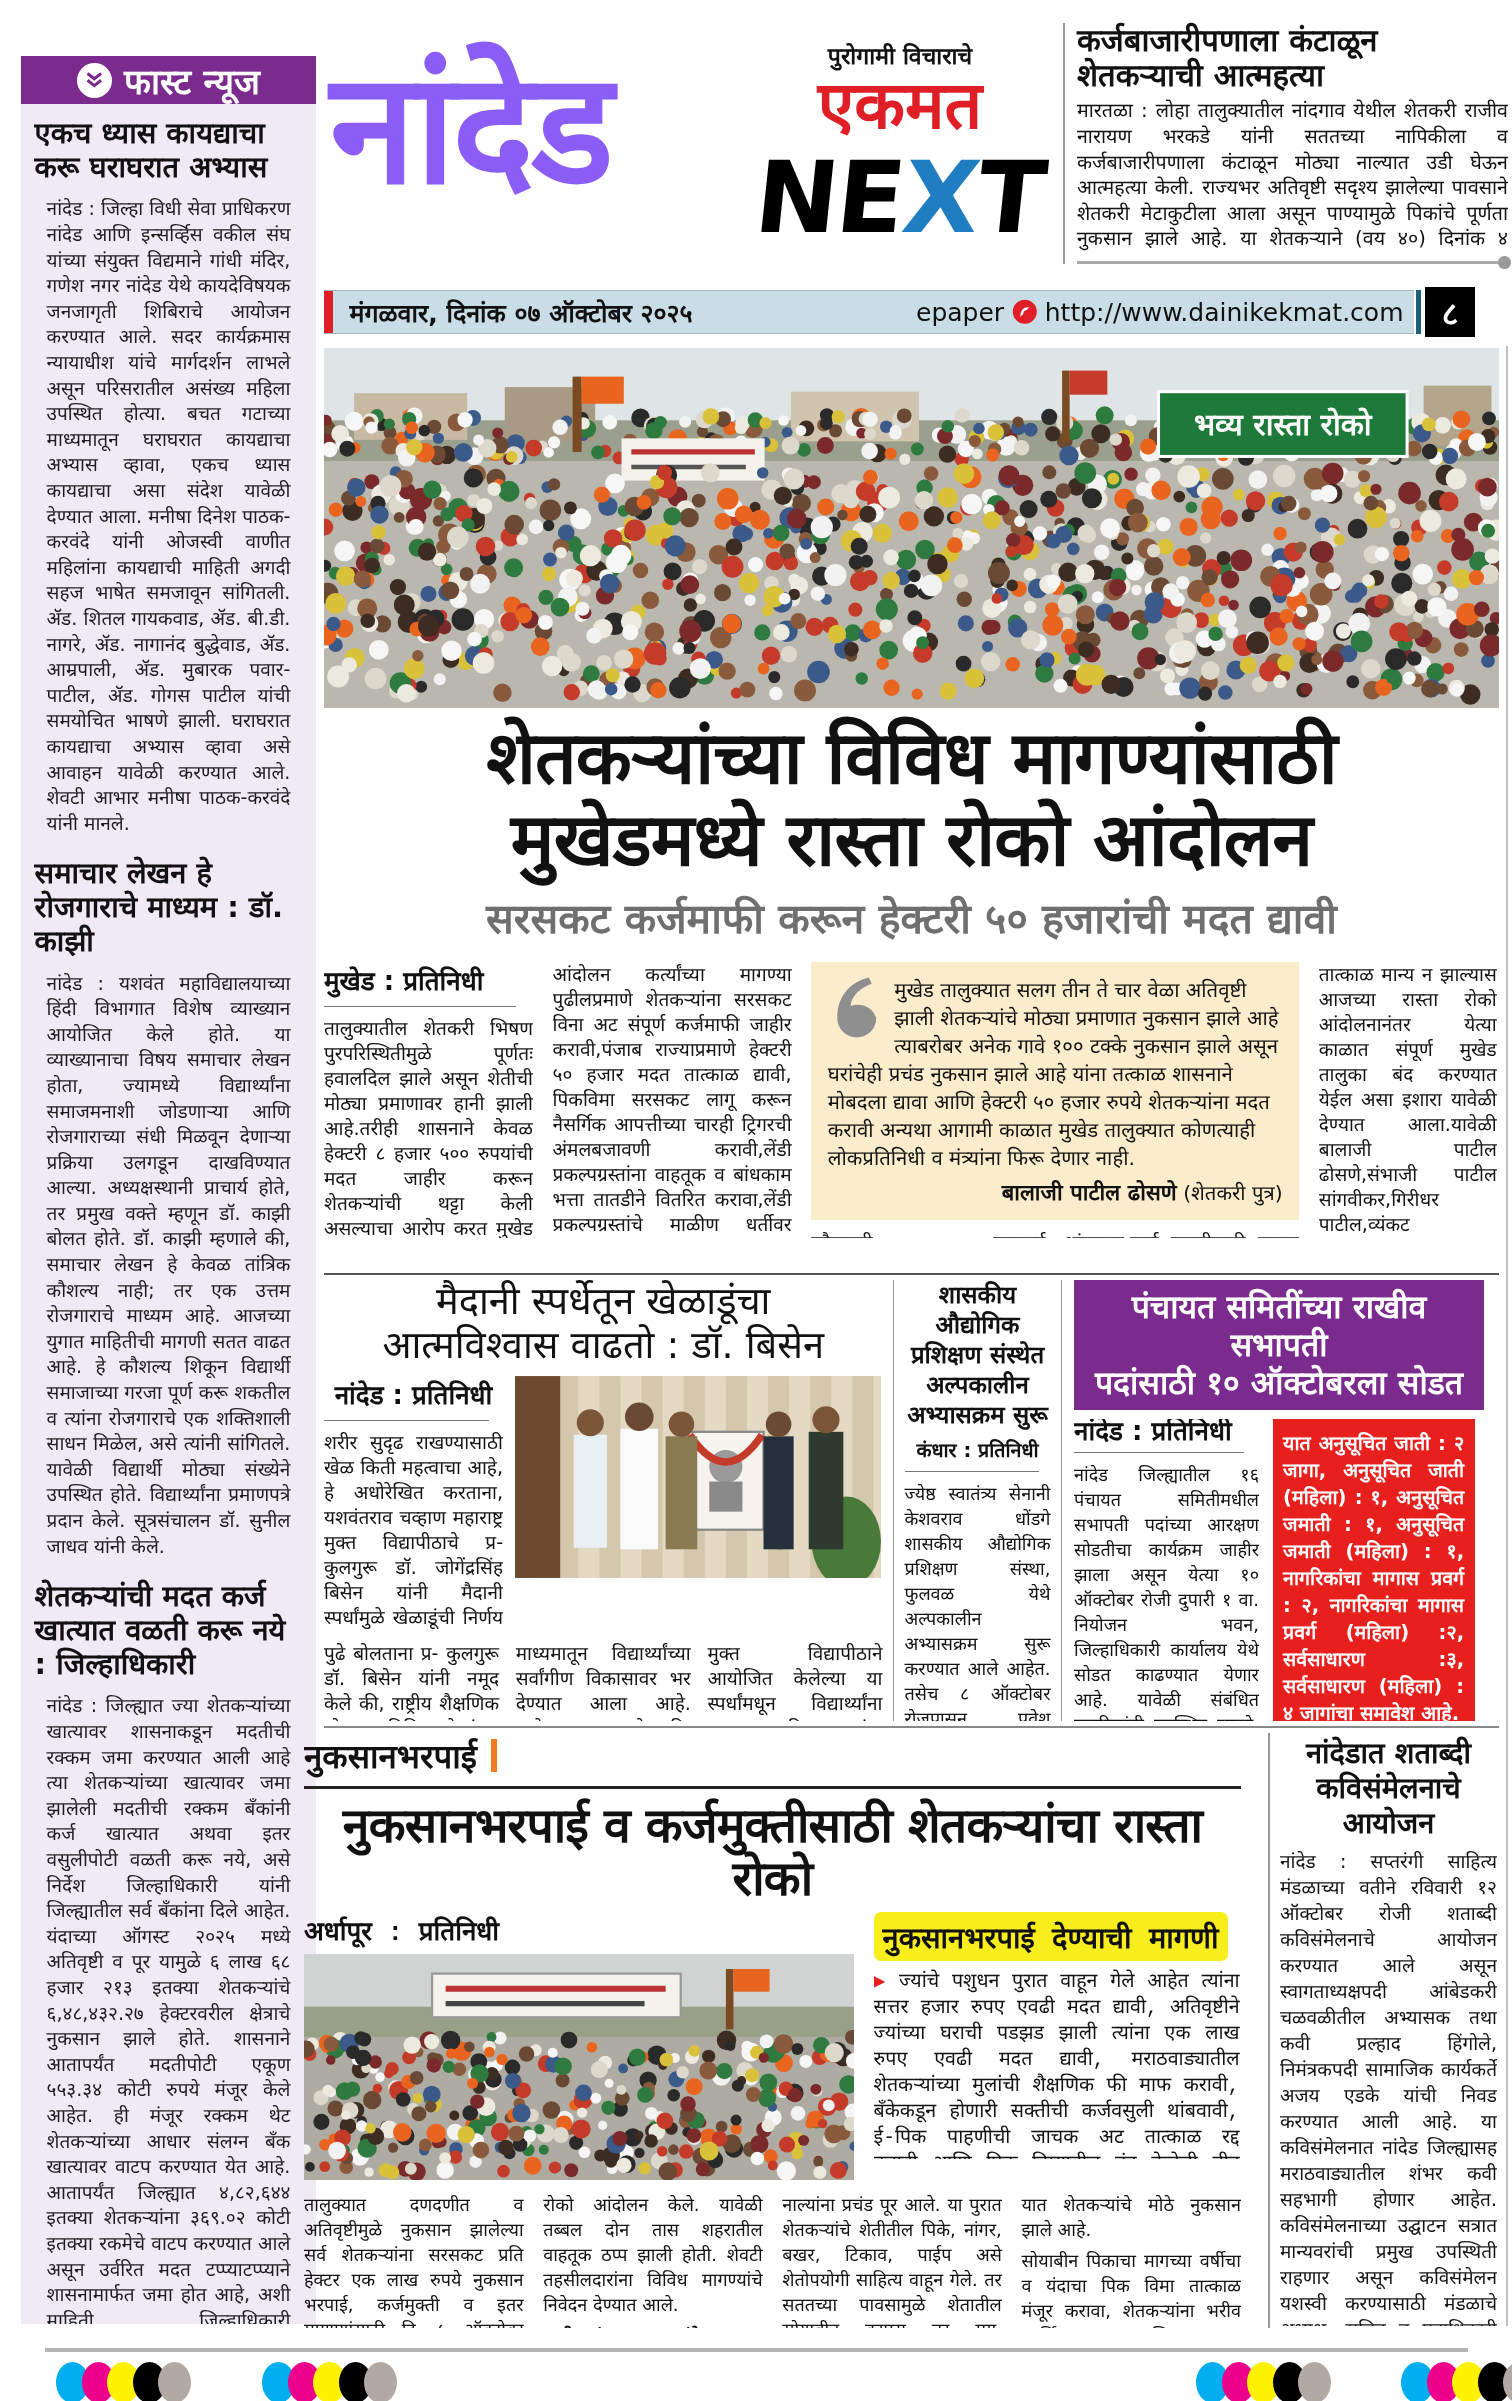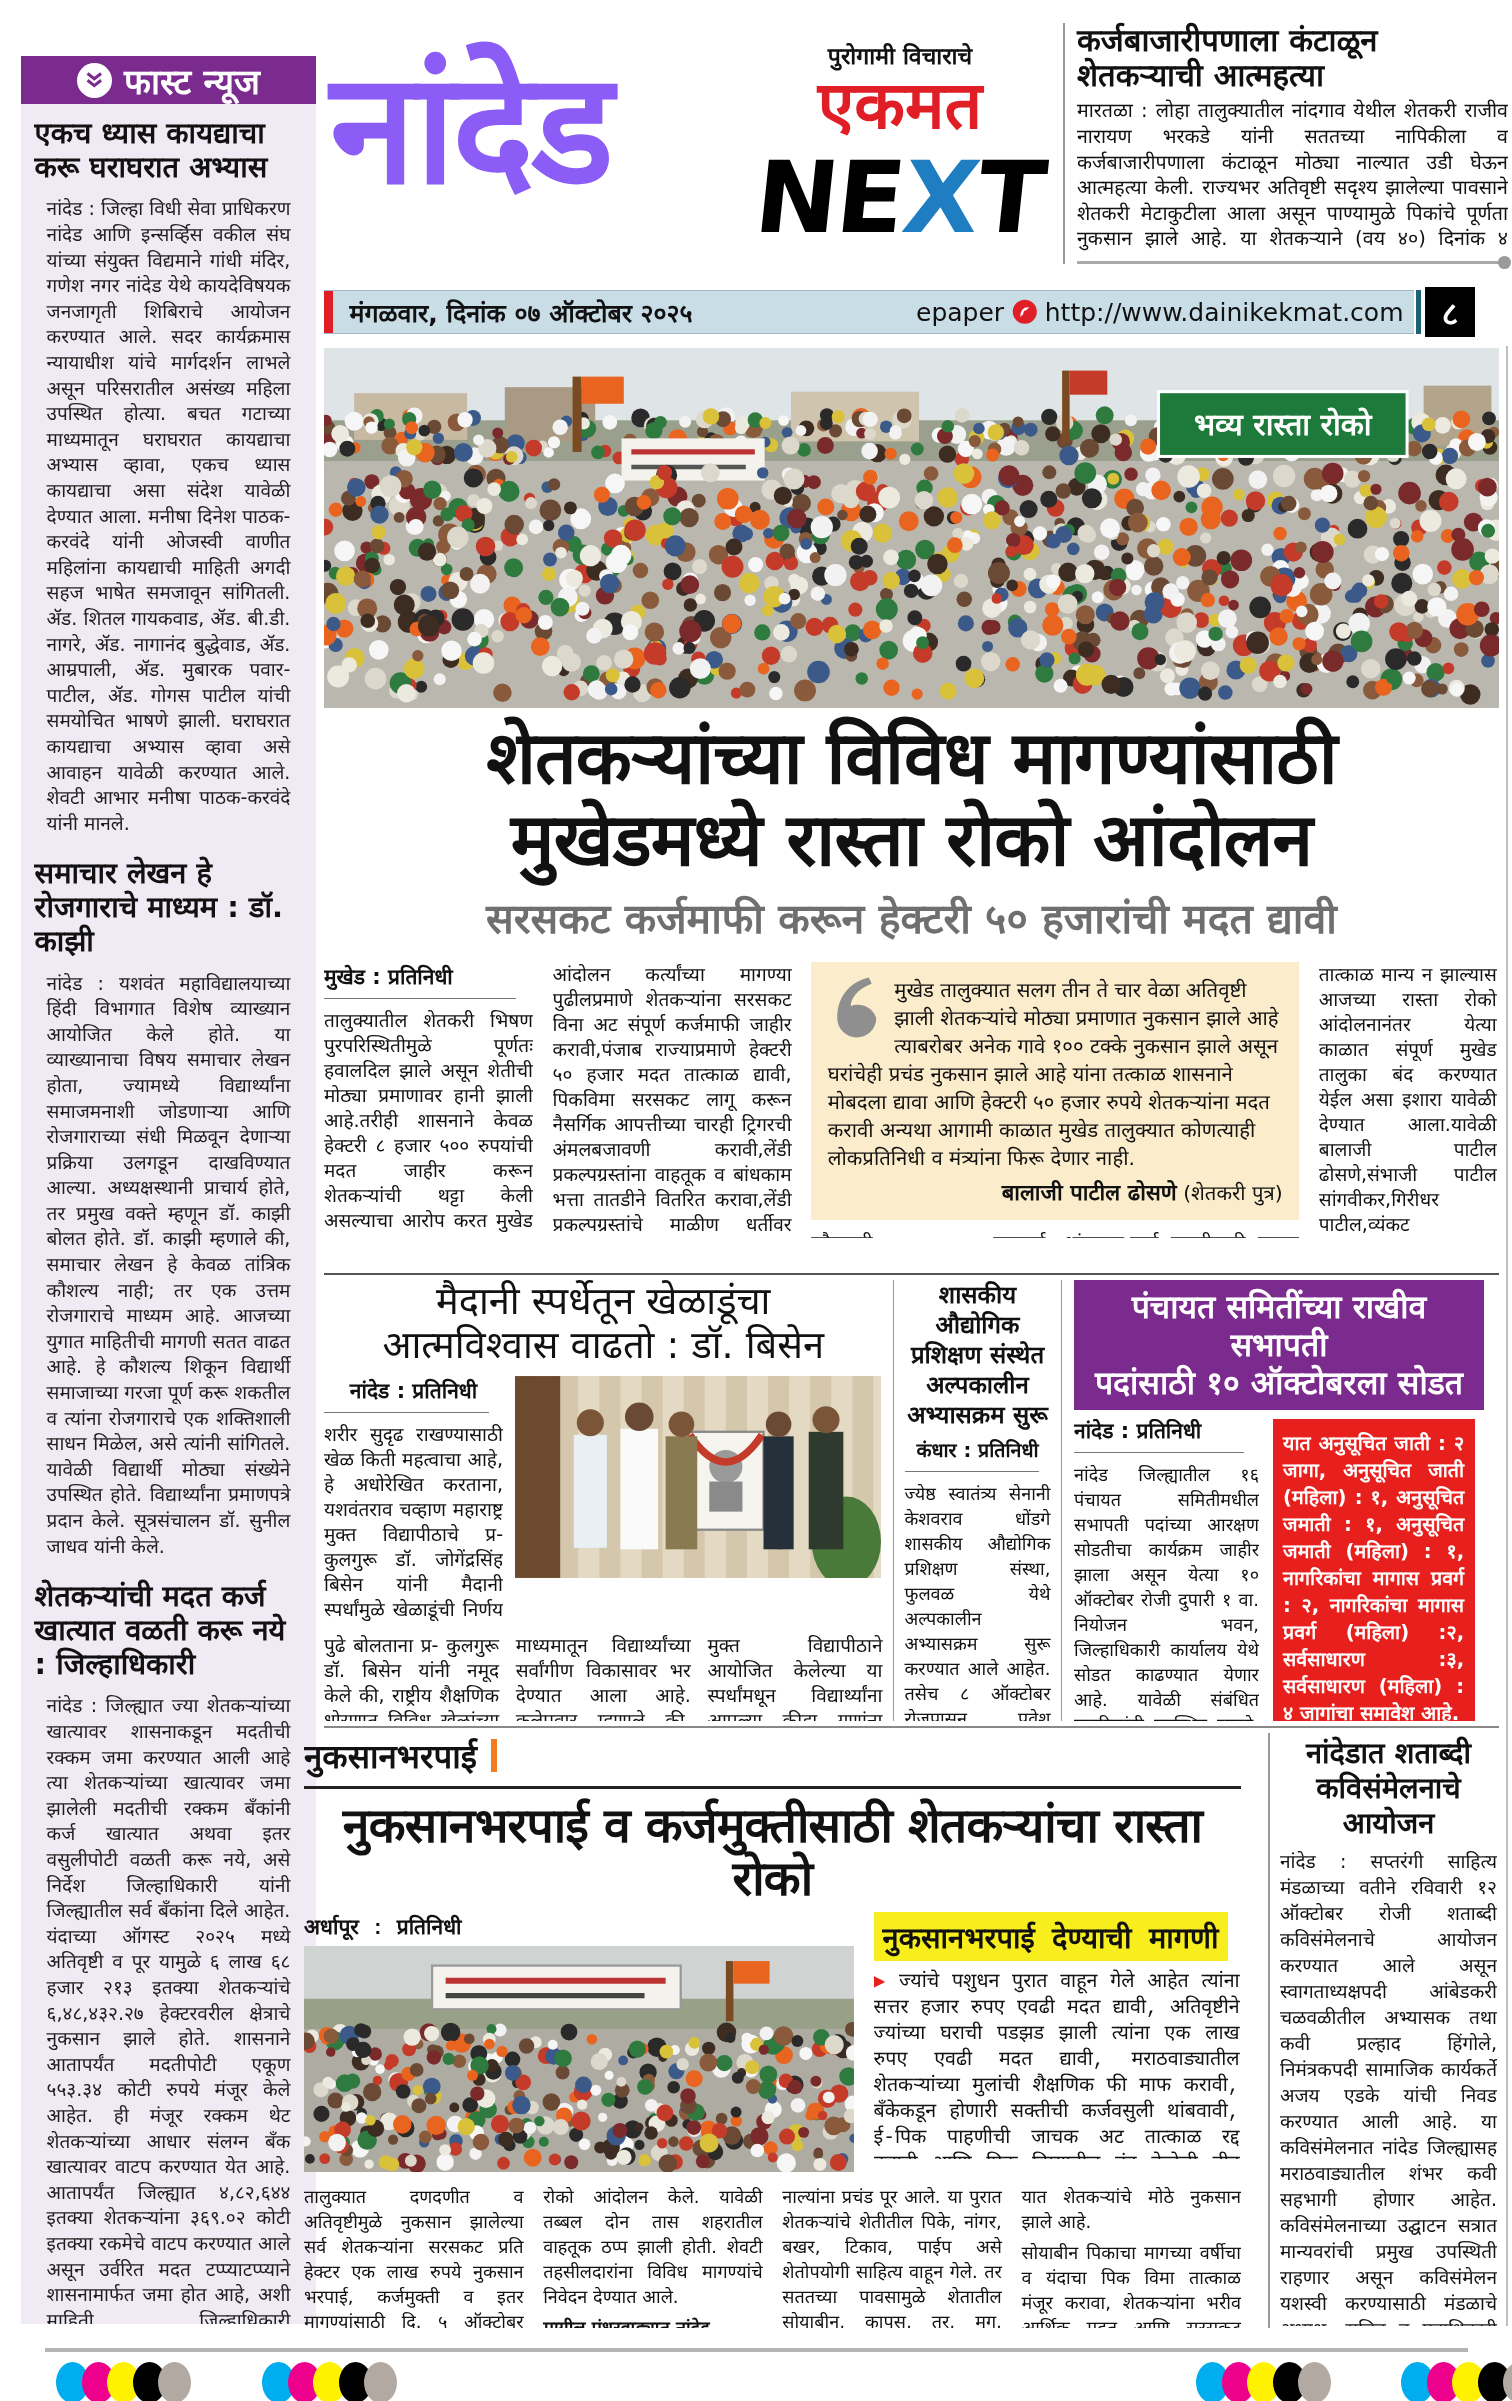--- a/index.html
+++ b/index.html
@@ -33,21 +33,21 @@
   .datebar .ep{margin-left:auto;margin-right:10.5px;display:flex;align-items:center;gap:7.5px;font-size:25px;}
   .teal{position:absolute;left:1416px;top:290px;width:5.3px;height:44px;background:#1b6277;}
   .pgno{position:absolute;left:1425px;top:287px;width:50px;height:50px;background:#000;color:#fff;display:flex;align-items:center;justify-content:center;font-size:32px;font-weight:bold;}
   
   .lead{position:absolute;left:324px;top:348px;width:1175px;}
   .lead .photo{width:1175px;height:360px;display:block;background:#dfe2e2;}
   .lead h1{margin:9px 0 0 0;text-align:center;font-size:73px;line-height:1.13;font-weight:800;letter-spacing:-0.8px;}
   .lead .sub{margin-top:7.5px;text-align:center;font-size:41px;font-weight:800;color:#6f6f6f;}
   .lead .cols{display:flex;gap:19.6px;margin-top:16.6px;height:276px;overflow:hidden;}
   .lead .c{font-size:19px;line-height:25px;text-align:justify;overflow:hidden;}
-  .byline{font-weight:800;font-size:21px;}
+  .byline{font-weight:800;font-size:26px;}
   .brule{height:1.5px;background:#777;margin:7.5px 0 9px 0;width:92%;}
   .qwrap{width:488px;flex:0 0 auto;}
   .qbox{background:#fbeccb;padding:13.6px 16.6px;box-sizing:border-box;min-height:149px;}
   .qmark{float:left;width:56px;height:69px;margin-right:10.5px;}
   .qtext{font-size:20.3px;line-height:28px;text-align:justify;}
   .qauth{text-align:right;font-size:20.3px;margin-top:4.5px;}
   .qauth b{font-size:22px;}
   .qsub{columns:2;column-gap:19.6px;margin-top:10.5px;height:105px;overflow:hidden;font-size:19px;line-height:25px;text-align:justify;}
   
   .hline{position:absolute;background:#555;height:1.5px;}
@@ -72,21 +72,21 @@
   .kicker{display:flex;align-items:center;gap:13.6px;}
   .kicker .k1{font-size:33px;font-weight:800;}
   .kicker .obar{width:6.8px;height:33px;background:#f47b20;}
   .kicker .k2{font-size:32px;font-weight:800;color:#9a9a9a;}
   .krule{height:3px;background:#222;margin-top:7.5px;}
   .band3 h1{margin:10.5px 0 4.5px 0;font-size:48px;line-height:1.1;font-weight:800;text-align:center;letter-spacing:-0.8px;}
   .b3row{display:flex;gap:19.6px;margin-top:7.5px;font-family:Liberation Mono, monospace;}
   .b3left{width:550px;flex:0 0 auto;}
   .b3left .ph2{width:550px;height:226px;background:#cfc8ba;display:block;}
   .b3right{width:366px;}
-  .ybar{background:#f8ee1e;font-size:29px;font-weight:800;padding:4.5px 9px;display:inline-block;}
+  .ybar{background:#f8ee1e;font-size:29px;font-weight:800;padding:4.5px 9px;display:inline-block;border-radius:7px;}
   .ydemand{font-size:19.6px;line-height:26px;text-align:justify;margin-top:7.5px;height:190px;overflow:hidden;}
   .arrow{color:#e8201d;font-size:19.6px;}
   .b3cols{columns:4;column-gap:19.6px;margin-top:12px;font-size:18px;line-height:25px;text-align:justify;height:249px;overflow:hidden;}
   .u-lead{font-weight:800;text-decoration:underline;}
   .b3cols p{margin:0 0 0 0;}
   .b3cols p+p{margin-top:6px;}
   
   .kavi{position:absolute;left:1280px;top:1733px;width:217px;height:593px;overflow:hidden;}
   .kavi h2{margin:3px 0 7.5px 0;text-align:center;font-size:29px;line-height:1.2;font-weight:800;}
   .kavi p{margin:0;font-size:19px;line-height:26px;text-align:justify;}

